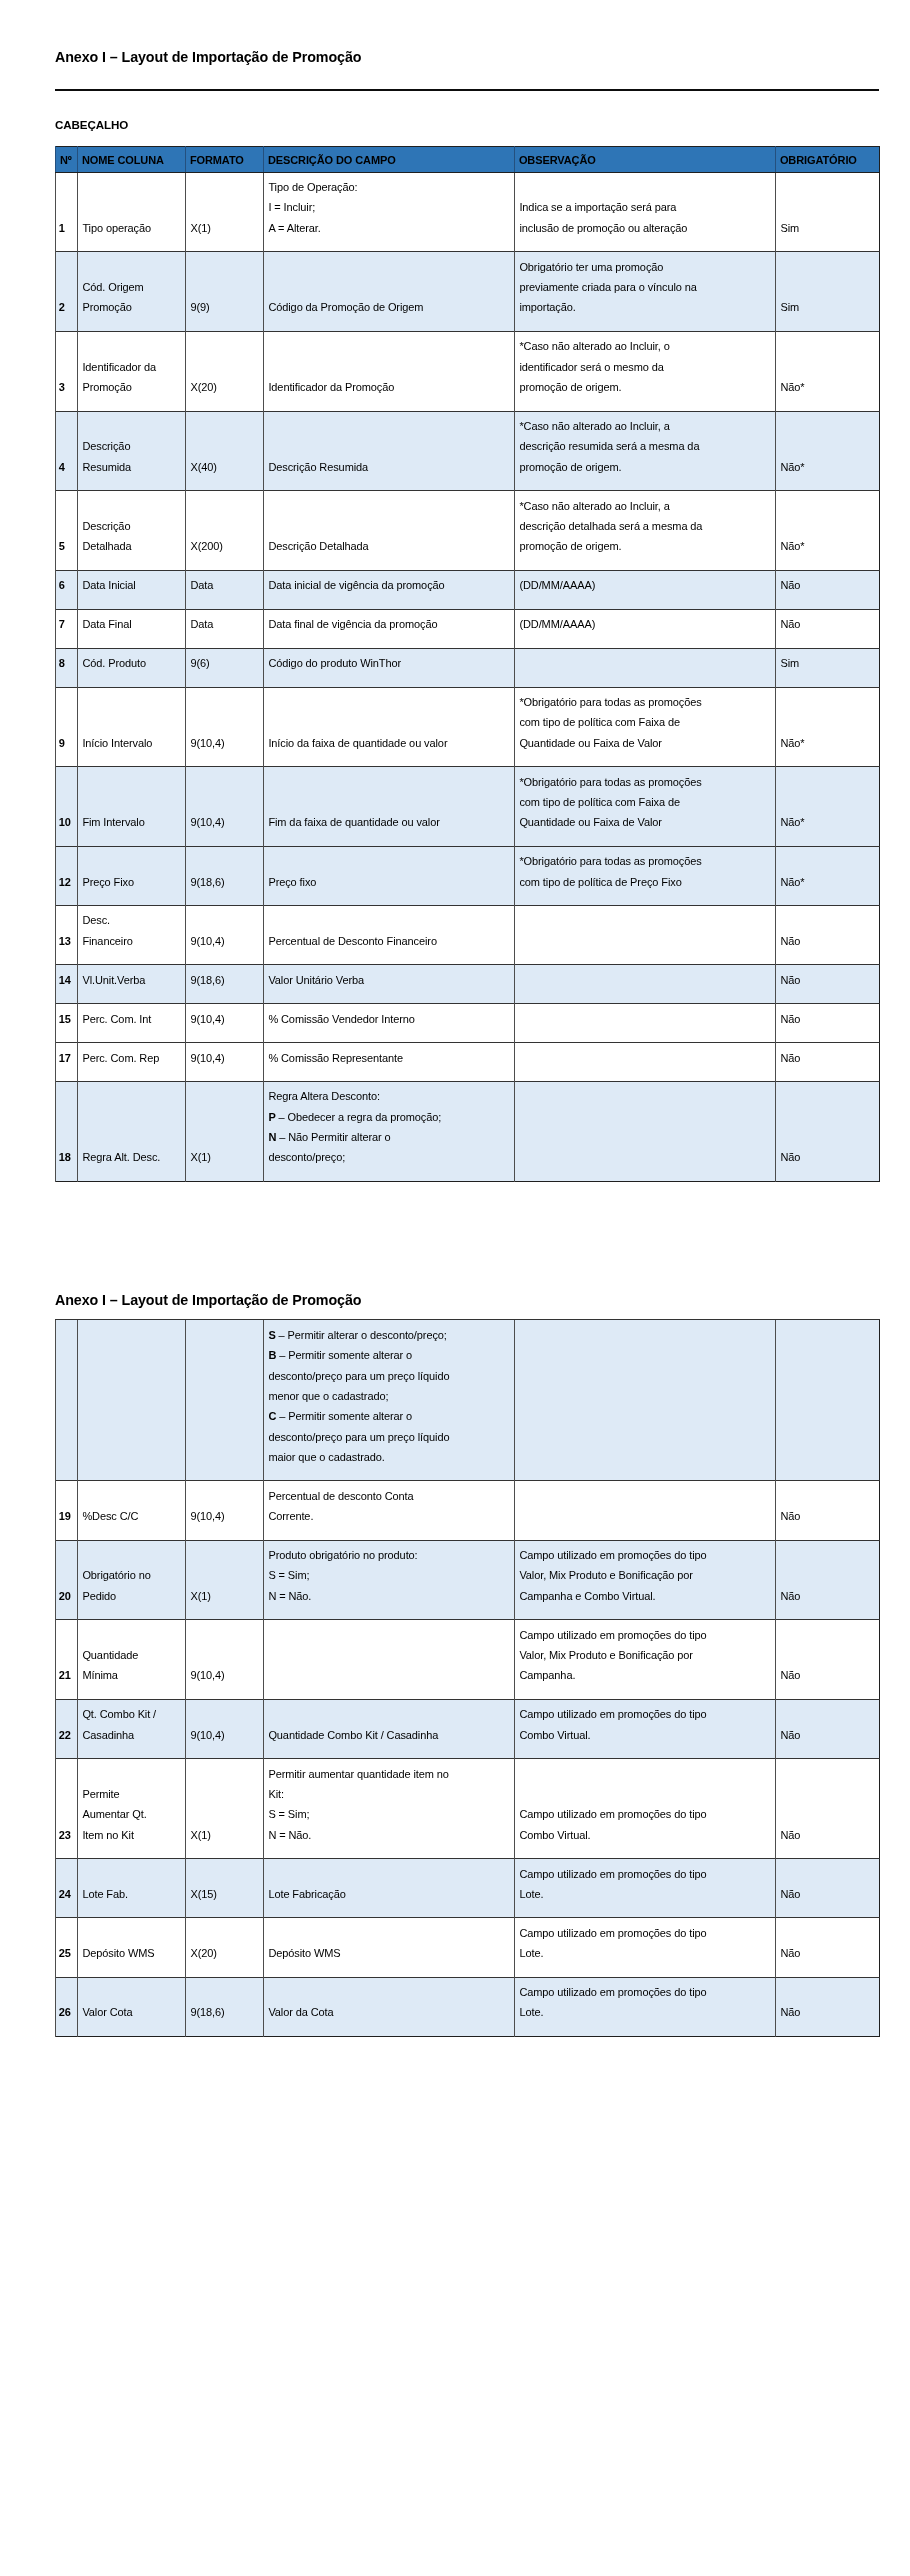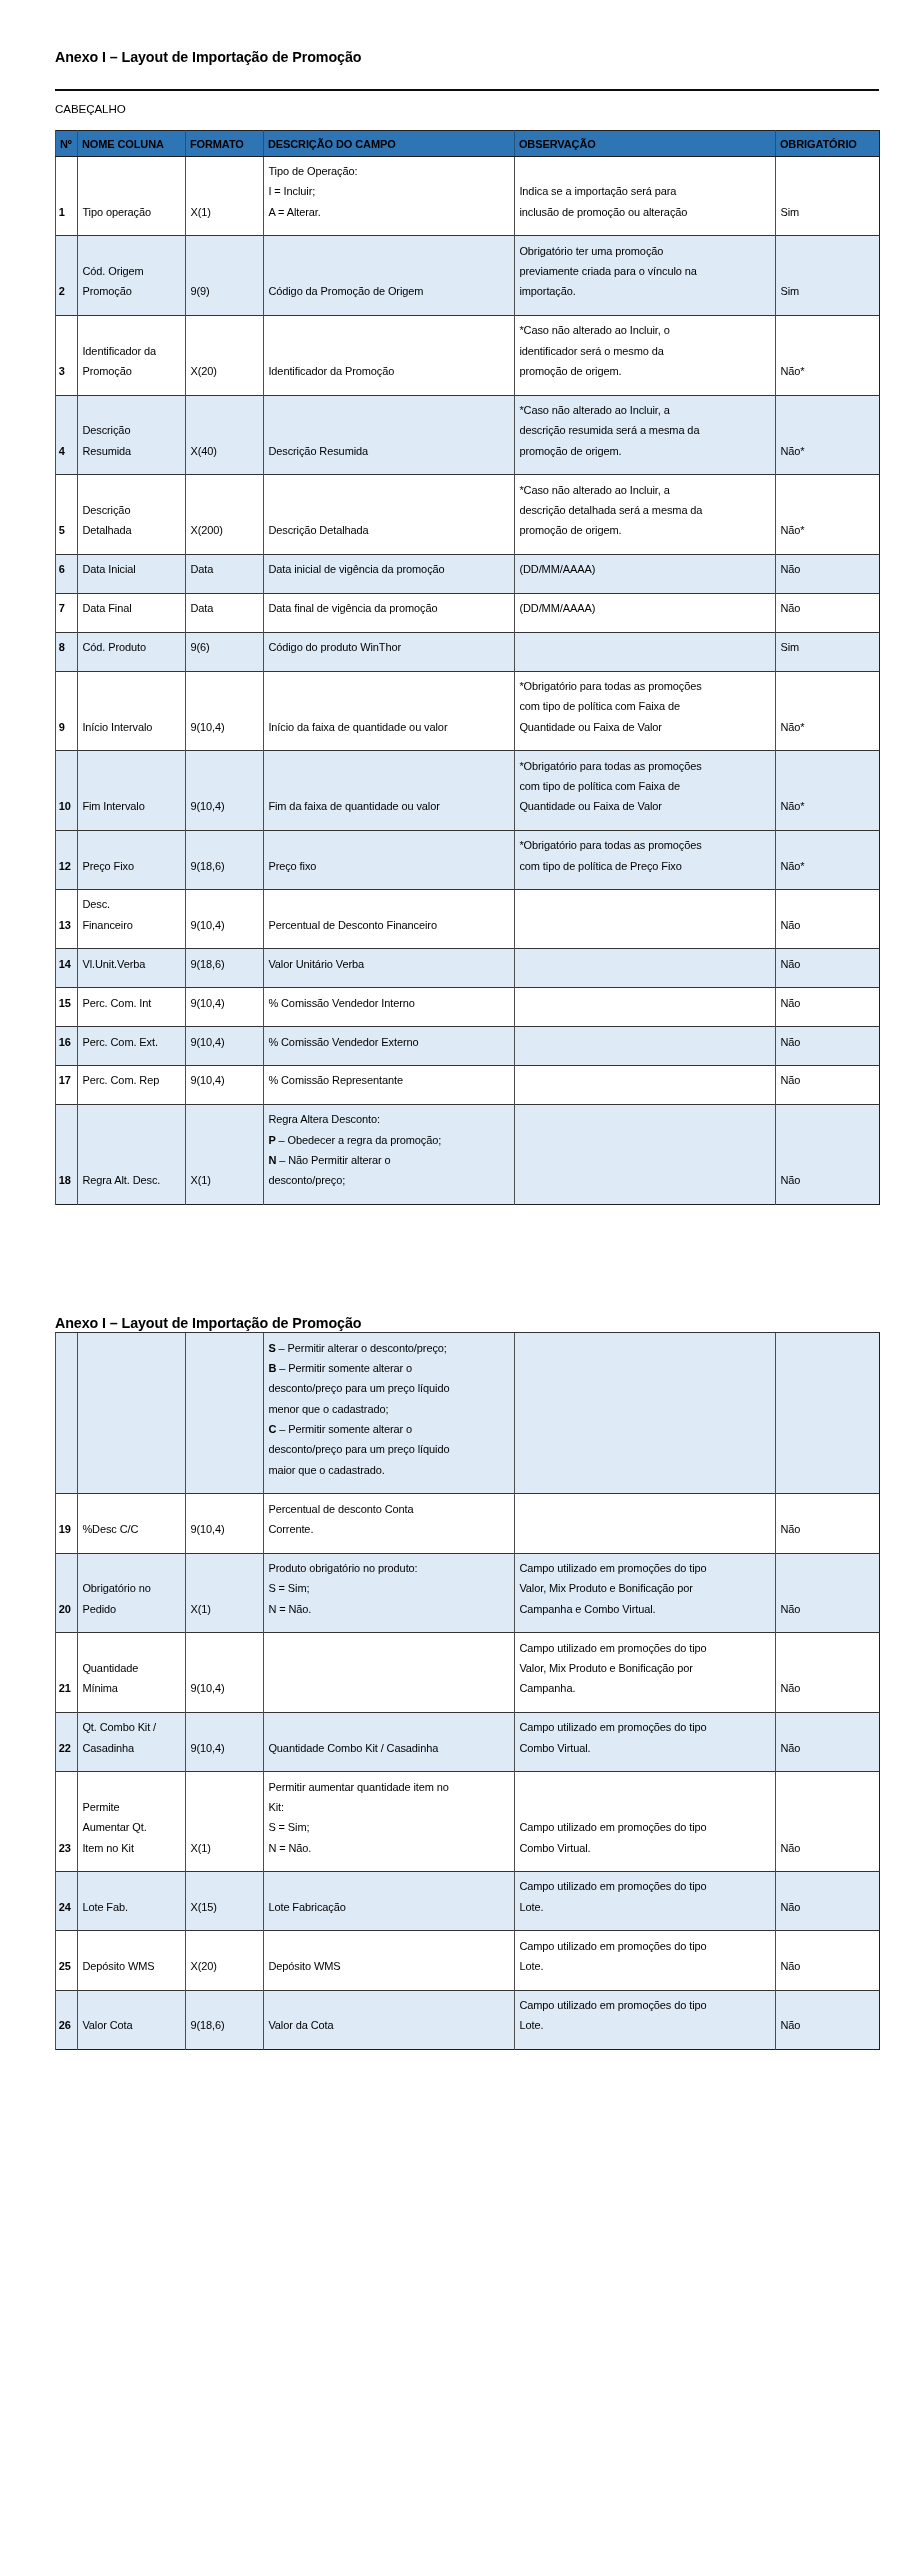--- a/index.html
+++ b/index.html
@@ -26,31 +26,31 @@
     line-height: 1.15;
     margin: 0;
   }
   .title-rule {
     border: none;
     border-top: 2.2px solid #0d0d0d;
     margin: 24px 0 0 0;
   }
   .section-label {
     font-size: 11.6px;
-    font-weight: normal;
-    margin-top: 11px;
+    font-weight: bold;
+    margin-top: 27px;
   }
   table.layout-table {
     border-collapse: collapse;
     table-layout: fixed;
     width: 824px;
     border: 1.1px solid #1f1f1f;
   }
   .tbl1 { margin-top: 14.3px; }
-  .tbl2 { margin-top: 1px; }
+  .tbl2 { margin-top: 11px; }
   .page2-title { margin-top: 110px; }
   col.c-num    { width: 22px; }
   col.c-name   { width: 108px; }
   col.c-format { width: 78px; }
   col.c-desc   { width: 251px; }
   col.c-obs    { width: 261px; }
   col.c-req    { width: 104px; }
   thead th {
     background: var(--header-bg, #2E75B6);
     font-size: 11px;
@@ -403,38 +403,20 @@
             <div class="line">9(10,4)</div>
           </td>
           <td class="cell-desc">
             <div class="line">% Comissão Vendedor Interno</div>
           </td>
           <td class="cell-obs"></td>
           <td class="cell-req">
             <div class="line">Não</div>
           </td>
         </tr>
-        <tr class="band">
-          <td class="cell-num">
-            <div class="line">16</div>
-          </td>
-          <td class="cell-name">
-            <div class="line">Perc. Com. Ext.</div>
-          </td>
-          <td class="cell-format">
-            <div class="line">9(10,4)</div>
-          </td>
-          <td class="cell-desc">
-            <div class="line">% Comissão Vendedor Externo</div>
-          </td>
-          <td class="cell-obs"></td>
-          <td class="cell-req">
-            <div class="line">Não</div>
-          </td>
-        </tr>
         <tr>
           <td class="cell-num">
             <div class="line">17</div>
           </td>
           <td class="cell-name">
             <div class="line">Perc. Com. Rep</div>
           </td>
           <td class="cell-format">
             <div class="line">9(10,4)</div>
           </td>

